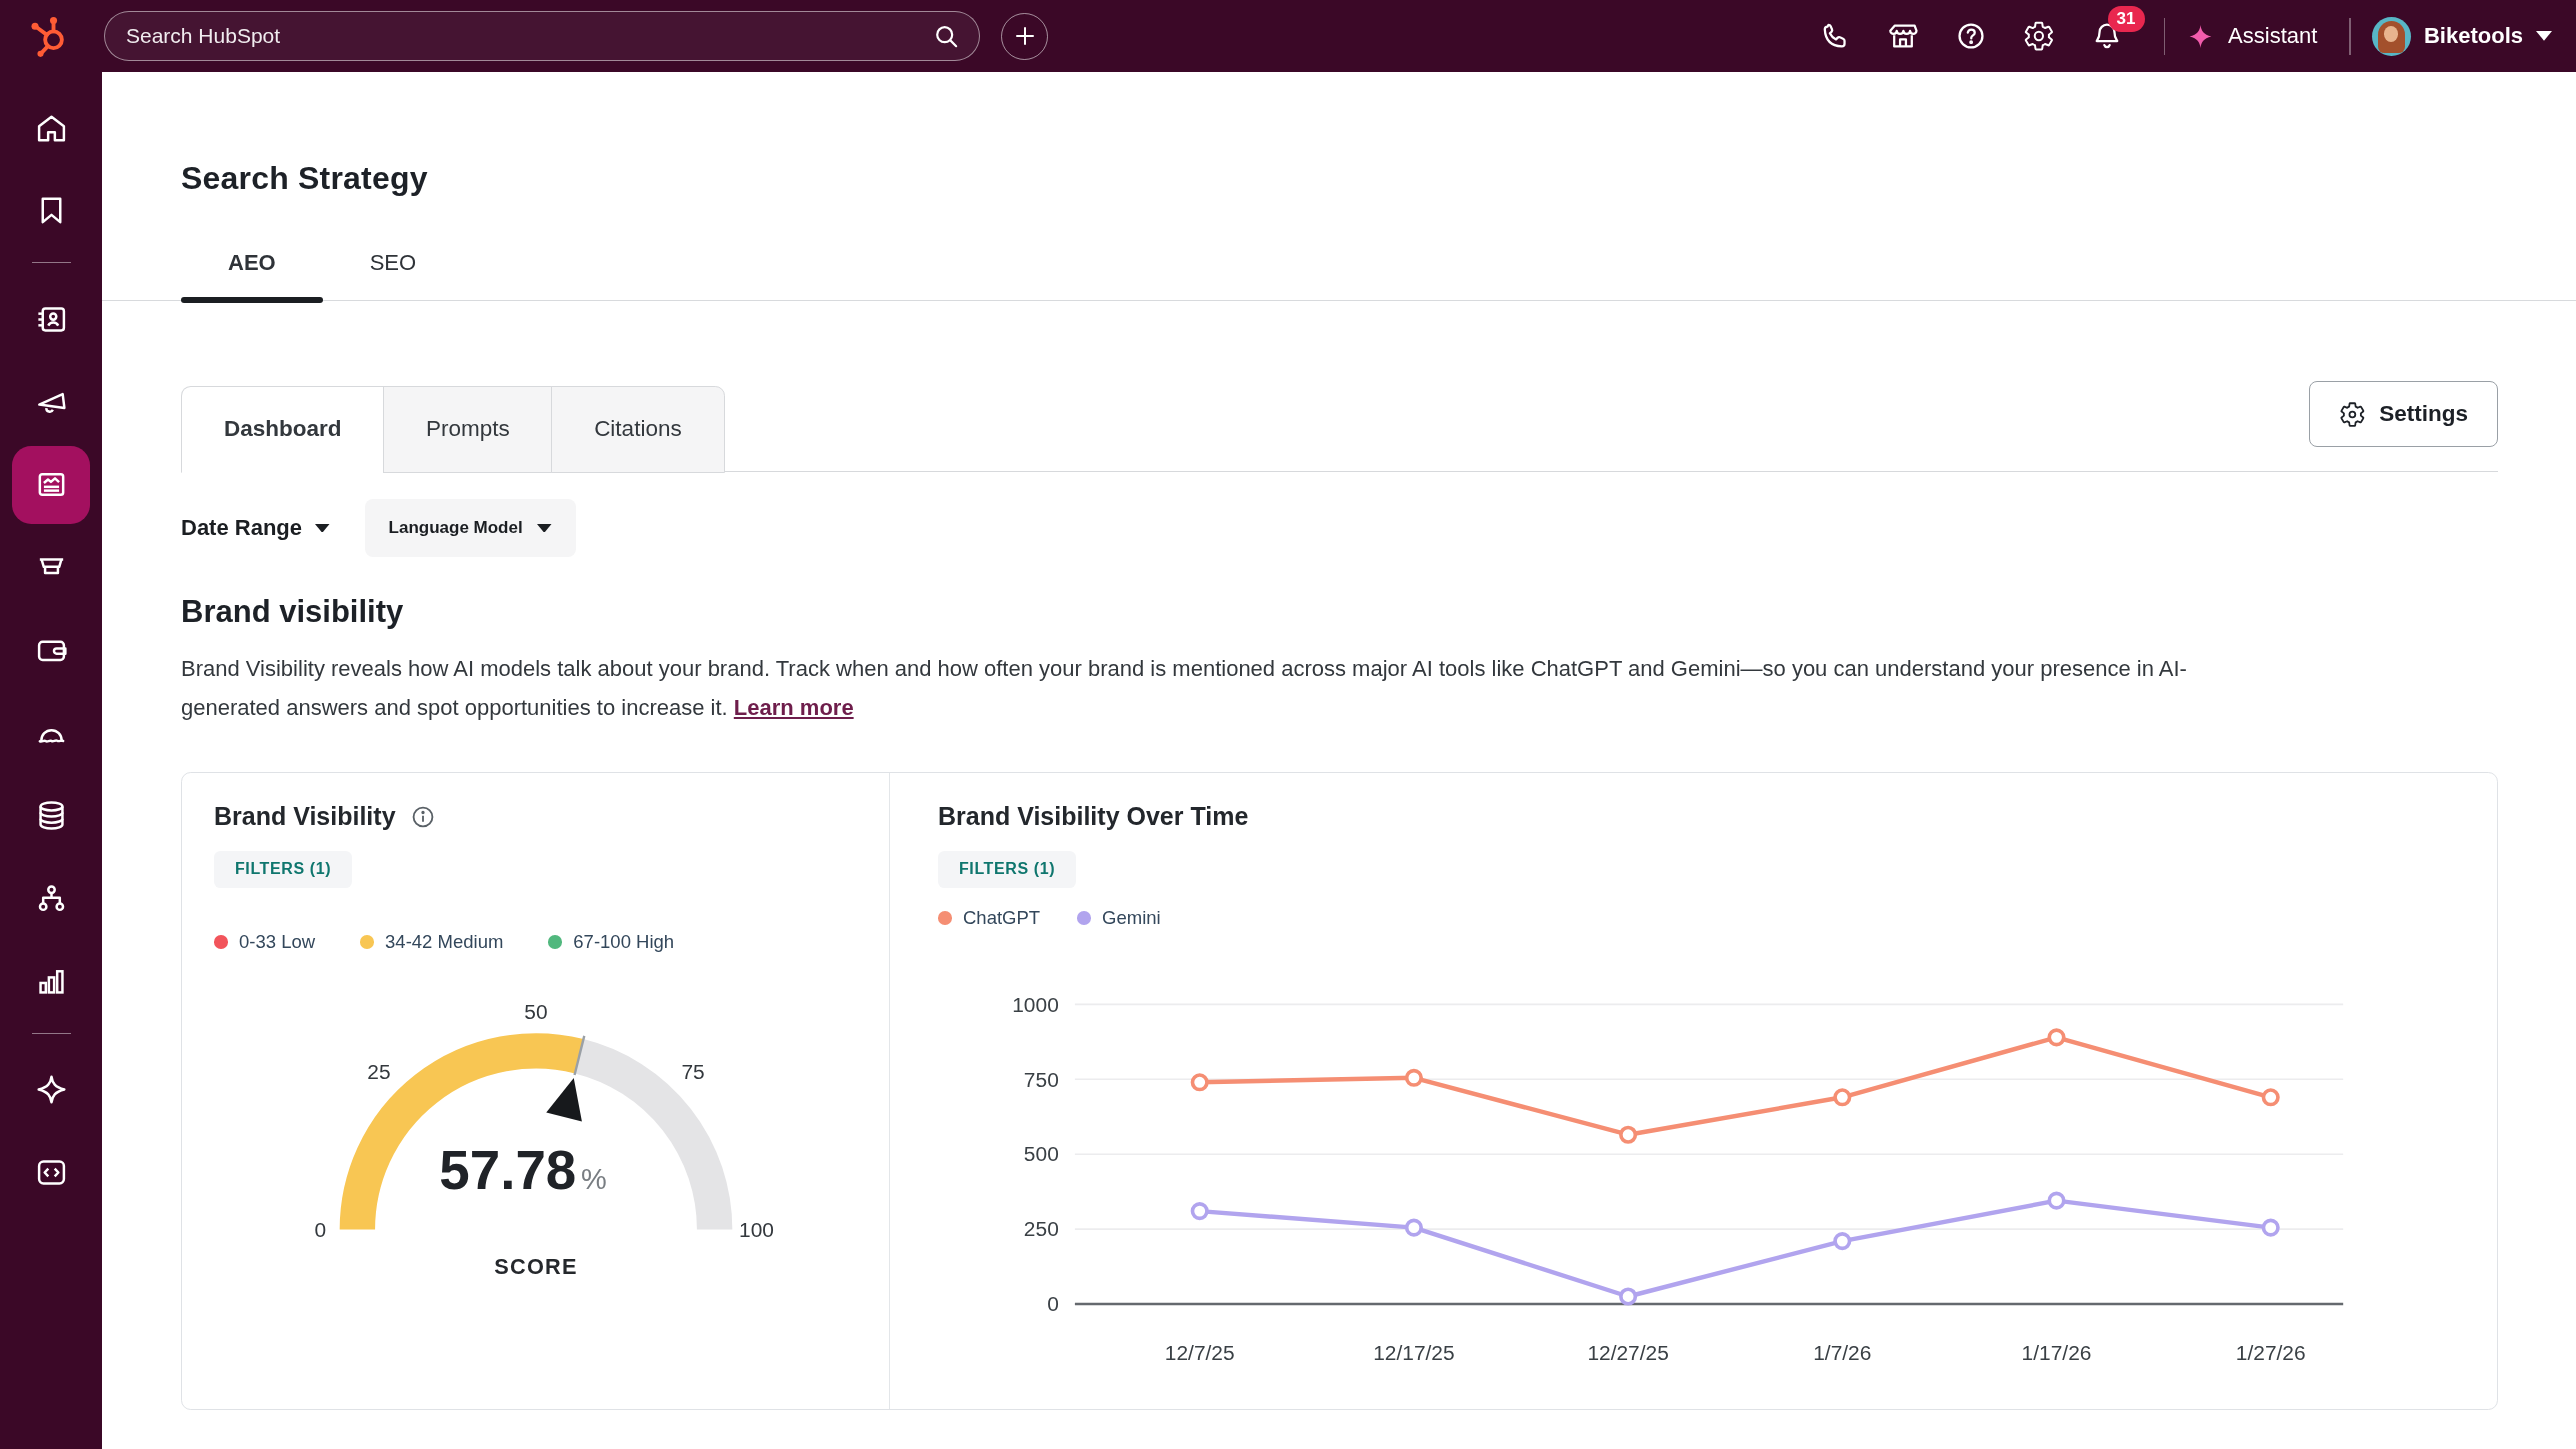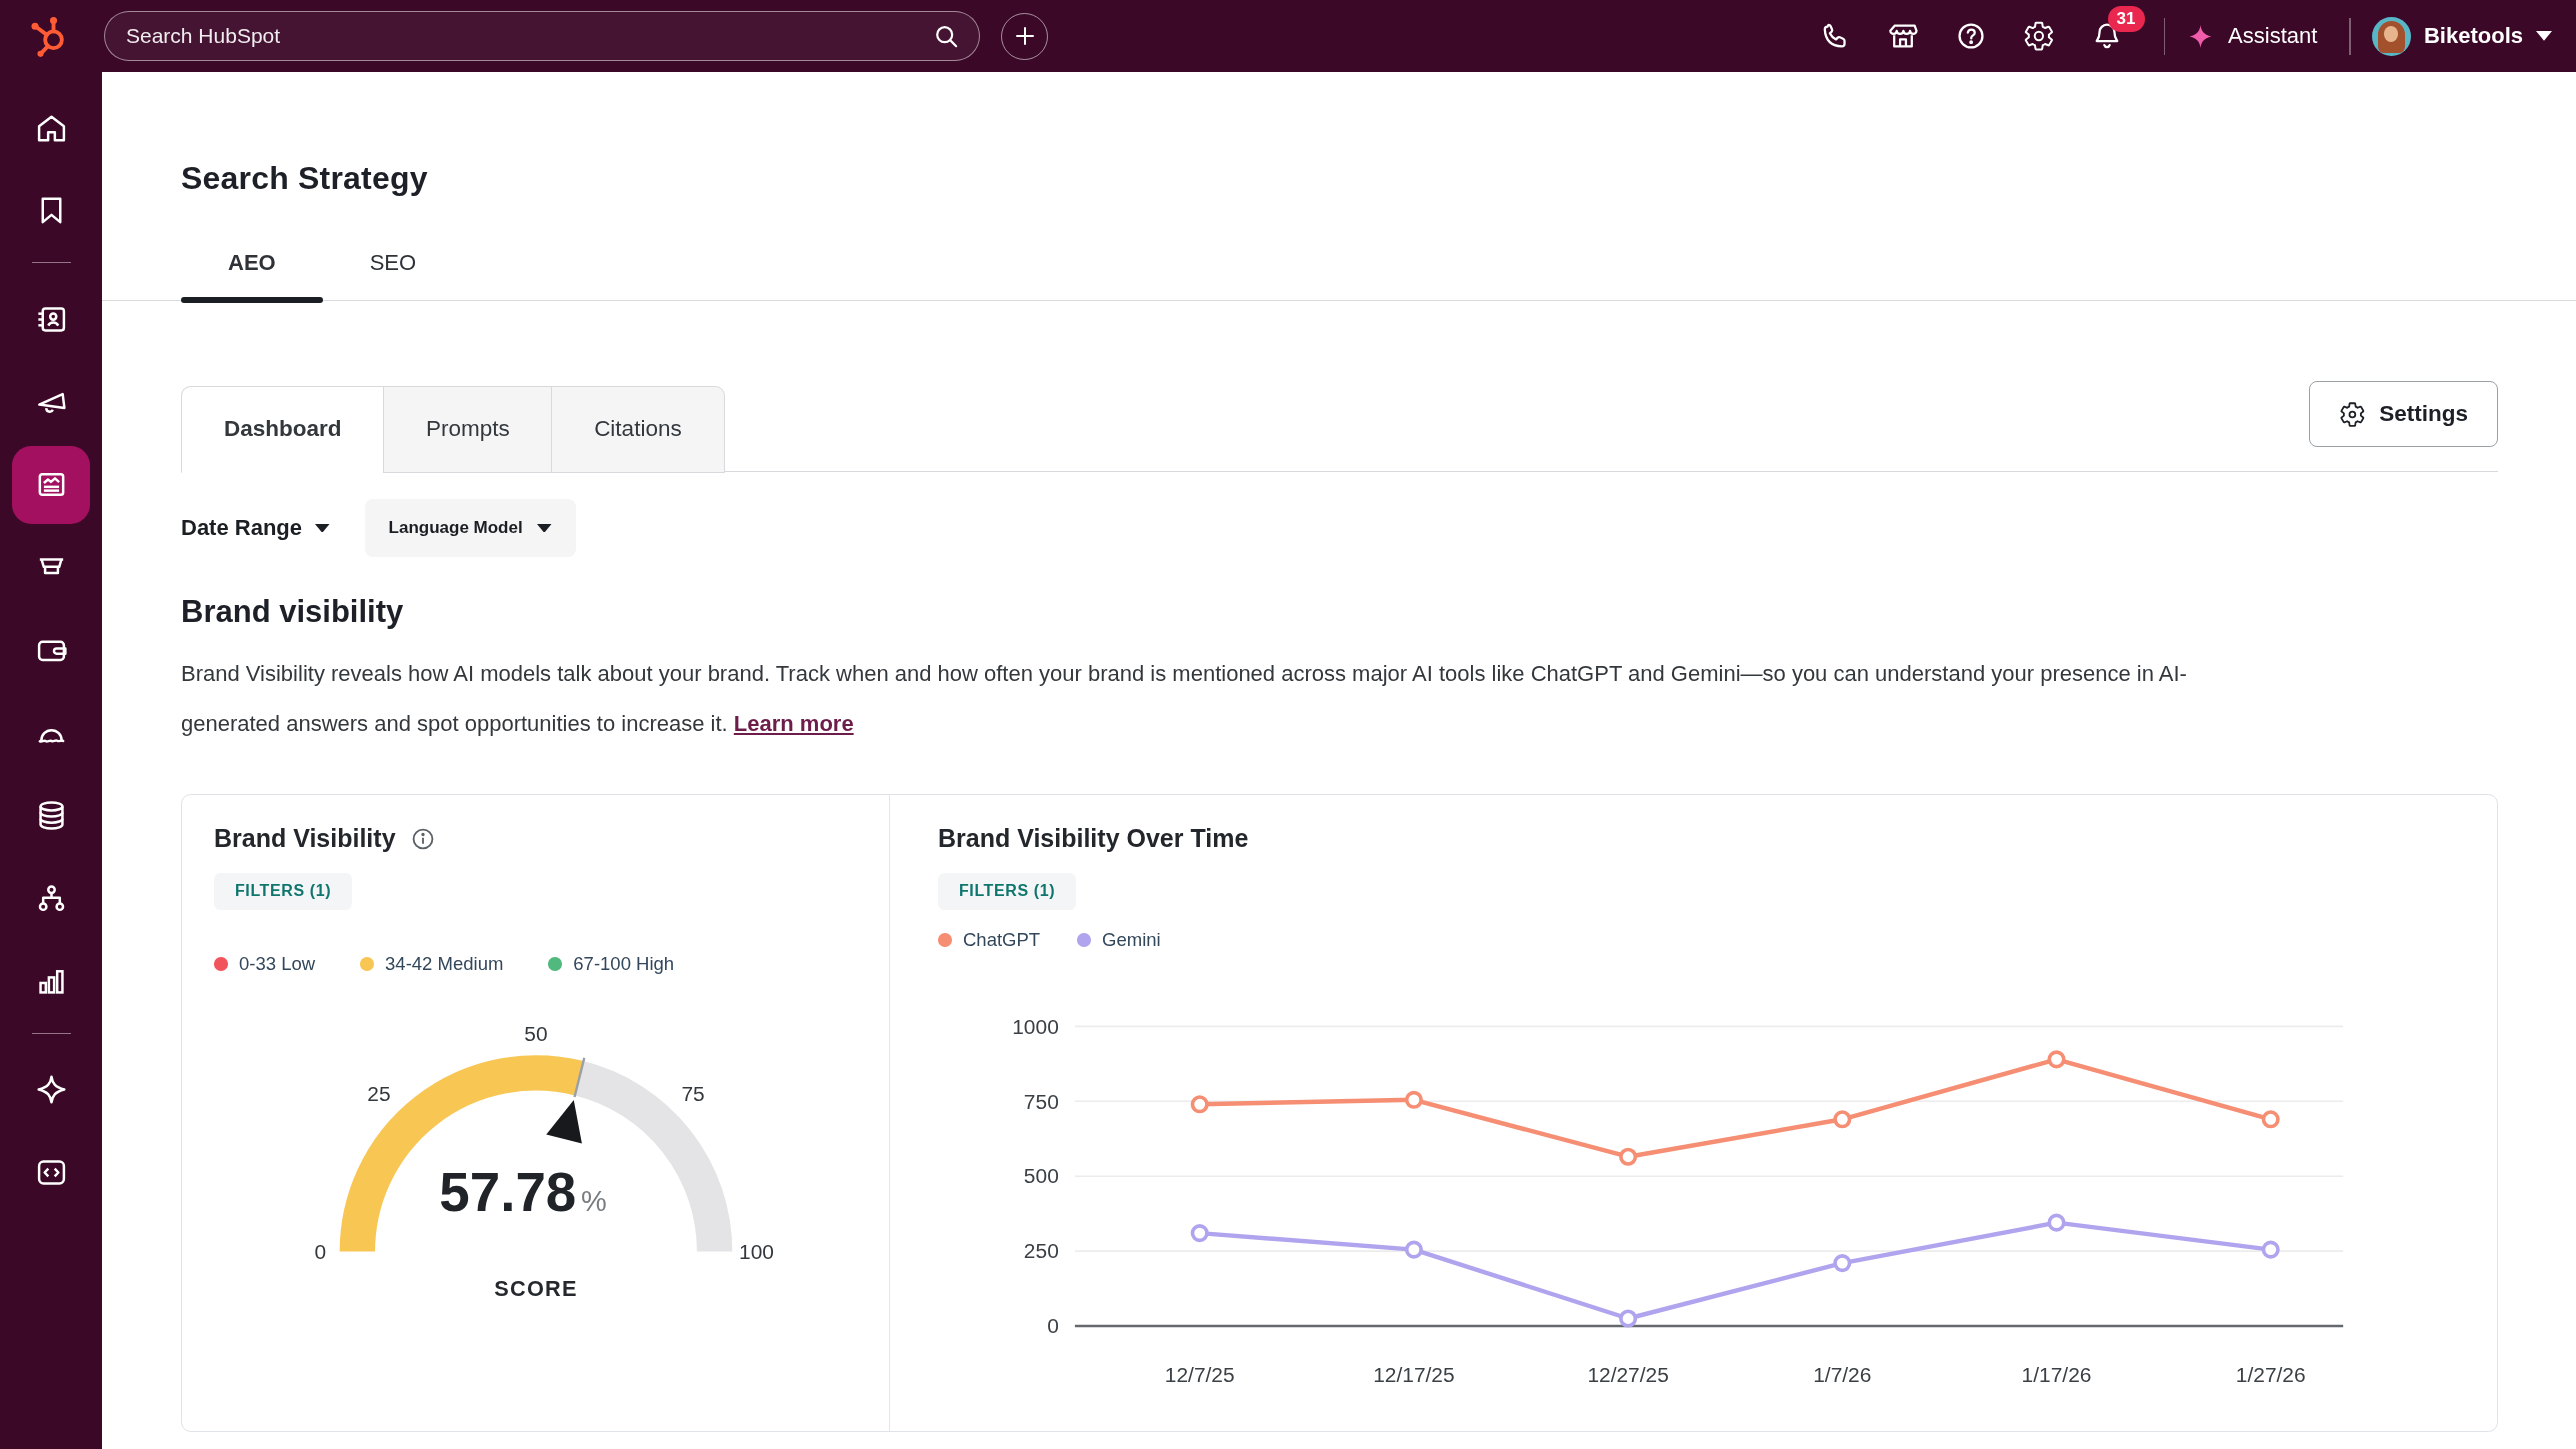--- a/index.html
+++ b/index.html
@@ -49,21 +49,21 @@
   .sub-tab:last-child { border-radius:0 9.7px 0 0; }
   .sub-tab.active { background:#fff; font-weight:bold; border-bottom-color:#fff; }
   .settings-btn { margin-bottom:24px; height:66px; padding:0 29px; border:1.6px solid #9aa0a6; border-radius:8px; background:#fff; display:flex; align-items:center; gap:13px; font-size:22.5px; font-weight:bold; color:#1d2127; cursor:pointer; }
 
   .content { padding:27px 78px 0 79px; }
   .filter-row { display:flex; align-items:center; }
   .date-range { display:flex; align-items:center; gap:13px; height:58px; font-size:22px; font-weight:bold; color:#1b1e22; cursor:pointer; }
   .lang-chip { margin-left:35px; display:flex; align-items:center; gap:14.5px; height:58px; padding:0 24px; background:#f5f5f6; border-radius:8px; font-size:17px; font-weight:bold; color:#1b1e22; cursor:pointer; }
 
   .section-h2 { margin-top:37px; font-size:31px; font-weight:bold; color:#1d2127; }
-  .section-desc { margin-top:19.3px; width:2008px; font-size:22px; line-height:50px; color:#33383d; }
+  .section-desc { margin-top:19.3px; width:2008px; font-size:22px; line-height:39px; color:#33383d; }
   .learn-more { color:#6e1d4b; font-weight:bold; text-decoration:underline; cursor:pointer; }
 
   
   .viz-card { margin-top:45px; height:638px; border:1.6px solid #dfe2e6; border-radius:9.7px; display:flex; background:#fff; }
   .pane-left { width:708px; border-right:1.6px solid #e3e6e9; padding:29px 32px 0 32px; }
   .pane-right { flex:1; padding:29px 29px 0 48px; }
   .card-title-row { display:flex; align-items:center; gap:14.5px; }
   .card-title { font-size:25px; font-weight:bold; color:#23272c; }
   .filters-chip { margin-top:19.3px; display:inline-block; padding:9.7px 21px; background:#f4f5f7; border-radius:6.4px; font-size:16px; font-weight:bold; letter-spacing:0.6px; color:#0f766e; cursor:pointer; }
   .legend { margin-top:43px; display:flex; gap:45px; }

